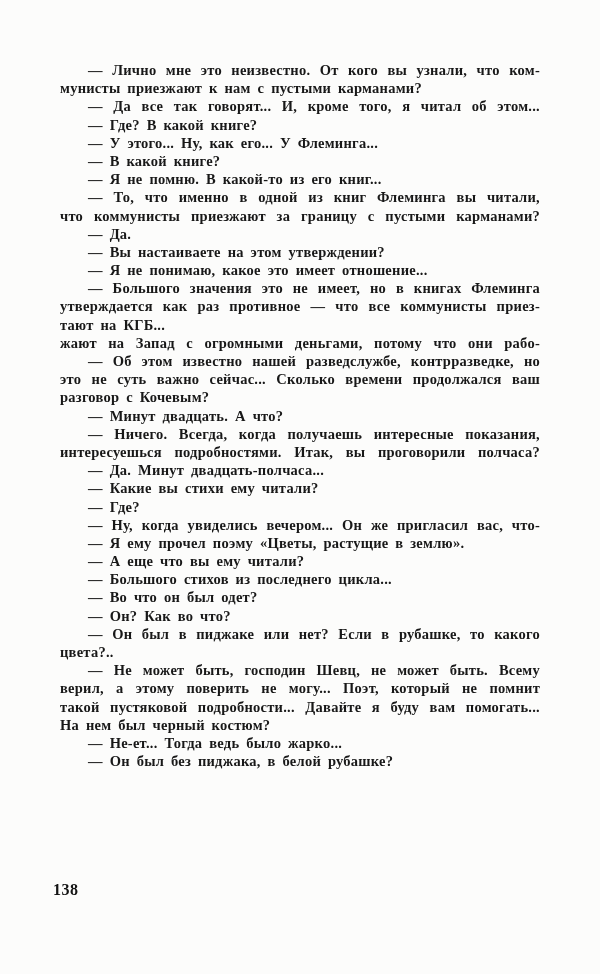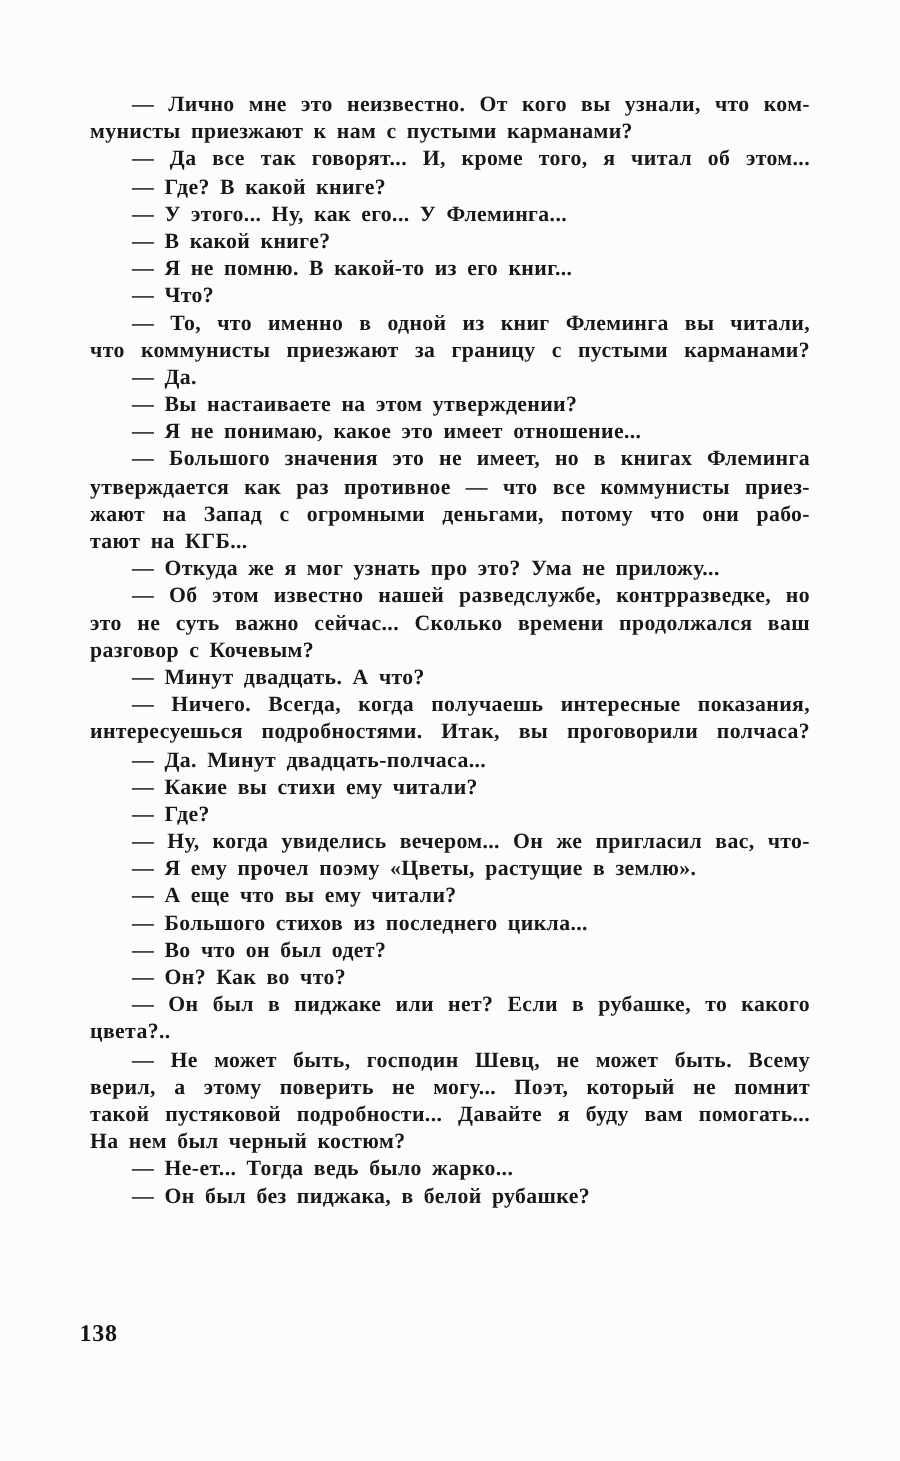--- a/index.html
+++ b/index.html
@@ -63,31 +63,29 @@
 
 <div class="page">
   <div class="text-block">
       <div class="line j i">— Лично мне это неизвестно. От кого вы узнали, что ком-</div>
       <div class="line">мунисты приезжают к нам с пустыми карманами?</div>
       <div class="line j i">— Да все так говорят... И, кроме того, я читал об этом...</div>
       <div class="line i">— Где? В какой книге?</div>
       <div class="line i">— У этого... Ну, как его... У Флеминга...</div>
       <div class="line i">— В какой книге?</div>
       <div class="line i">— Я не помню. В какой-то из его книг...</div>
-      <div class="line i">— Что?</div>
       <div class="line j i">— То, что именно в одной из книг Флеминга вы читали,</div>
       <div class="line j">что коммунисты приезжают за границу с пустыми карманами?</div>
       <div class="line i">— Да.</div>
       <div class="line i">— Вы настаиваете на этом утверждении?</div>
       <div class="line i">— Я не понимаю, какое это имеет отношение...</div>
       <div class="line j i">— Большого значения это не имеет, но в книгах Флеминга</div>
       <div class="line j">утверждается как раз противное — что все коммунисты приез-</div>
+      <div class="line">тают на КГБ...</div>
       <div class="line j">жают на Запад с огромными деньгами, потому что они рабо-</div>
-      <div class="line">тают на КГБ...</div>
-      <div class="line i">— Откуда же я мог узнать про это? Ума не приложу...</div>
       <div class="line j i">— Об этом известно нашей разведслужбе, контрразведке, но</div>
       <div class="line j">это не суть важно сейчас... Сколько времени продолжался ваш</div>
       <div class="line">разговор с Кочевым?</div>
       <div class="line i">— Минут двадцать. А что?</div>
       <div class="line j i">— Ничего. Всегда, когда получаешь интересные показания,</div>
       <div class="line j">интересуешься подробностями. Итак, вы проговорили полчаса?</div>
       <div class="line i">— Да. Минут двадцать-полчаса...</div>
       <div class="line i">— Какие вы стихи ему читали?</div>
       <div class="line i">— Где?</div>
       <div class="line j i">— Ну, когда увиделись вечером... Он же пригласил вас, что-</div>

